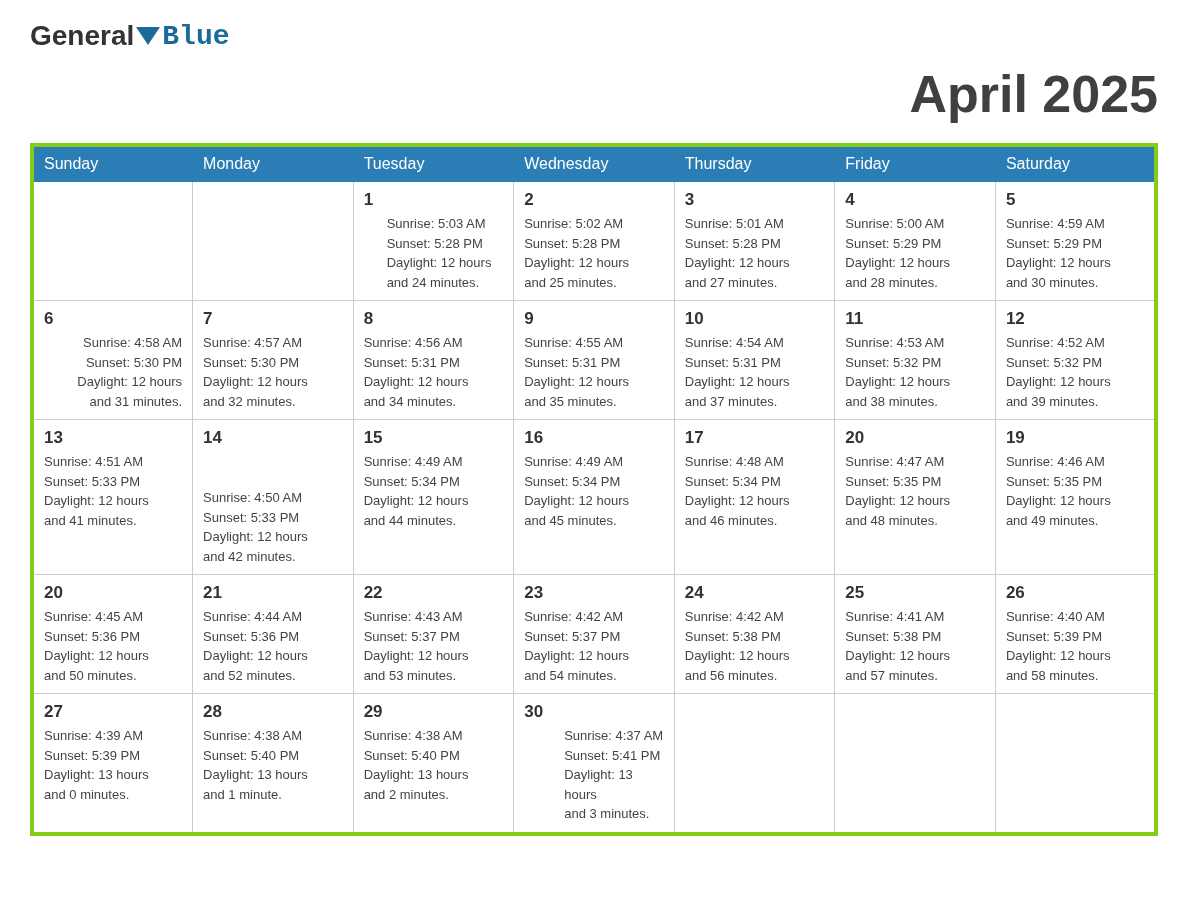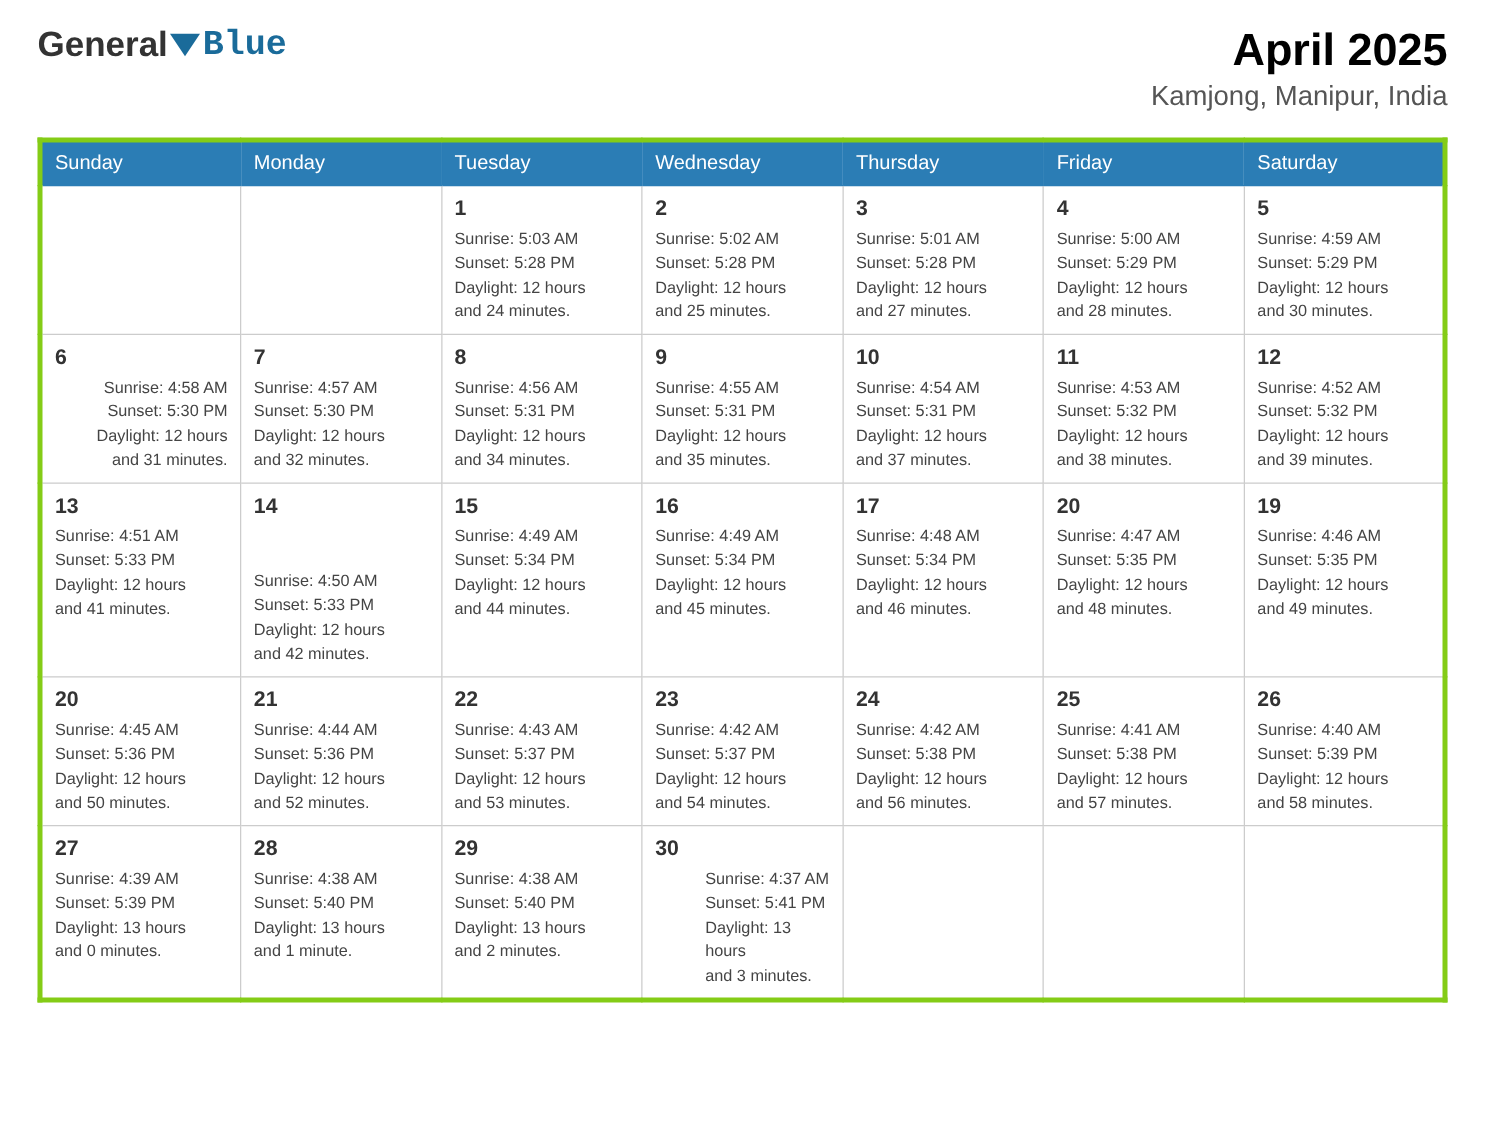--- a/index.html
+++ b/index.html
@@ -42,24 +42,25 @@
     .logo-blue {
       color: #1a6b9a;
       font-size: 28px;
       font-weight: bold;
       font-family: Liberation Mono, monospace;
     }
     .title-area {
       text-align: right;
     }
     .calendar-title {
-      font-size: 36px;
+      font-size: 52px;
       font-weight: bold;
-      color: #000000;
+      color: #404040;
       line-height: 1.1;
+      margin-top: 46px;
     }
     .calendar-subtitle {
       font-size: 22px;
       color: #555;
       margin-top: 4px;
     }
     .calendar {
       width: 100%;
       border-collapse: collapse;
       border: 4px solid #84cc16;
@@ -108,21 +109,20 @@
 <div class="header">
   <div class="logo">
     <div class="logo-text">
       <span class="logo-general">General</span>
       <span class="logo-triangle"></span>
       <span class="logo-blue">Blue</span>
     </div>
   </div>
   <div class="title-area">
     <div class="calendar-title">April 2025</div>
-    <div class="calendar-subtitle">Kamjong, Manipur, India</div>
   </div>
 </div>
 
 <table class="calendar">
   <thead>
     <tr>
     <th>Sunday</th>
         <th>Monday</th>
         <th>Tuesday</th>
         <th>Wednesday</th>
@@ -130,21 +130,21 @@
         <th>Friday</th>
         <th>Saturday</th>
       </tr>
   </thead>
   <tbody id="calendar-body">
   <tr>
         <td class="empty-cell"></td>
         <td class="empty-cell"></td>
         <td>
           <span class="day-number">1</span>
-          <div class="day-info" style="white-space: pre-line;">Sunrise: 5:03 AM
+          <div class="day-info" style="white-space: pre-line; margin-left: 23px;">Sunrise: 5:03 AM
 Sunset: 5:28 PM
 Daylight: 12 hours
 and 24 minutes.</div>
         </td>
         <td>
           <span class="day-number">2</span>
           <div class="day-info" style="white-space: pre-line;">Sunrise: 5:02 AM
 Sunset: 5:28 PM
 Daylight: 12 hours
 and 25 minutes.</div>

